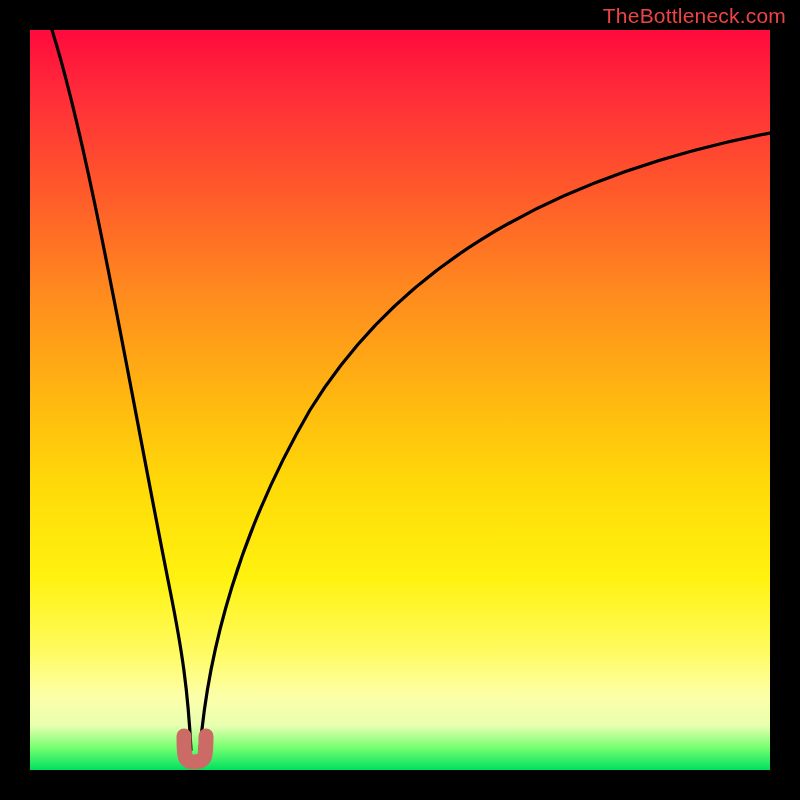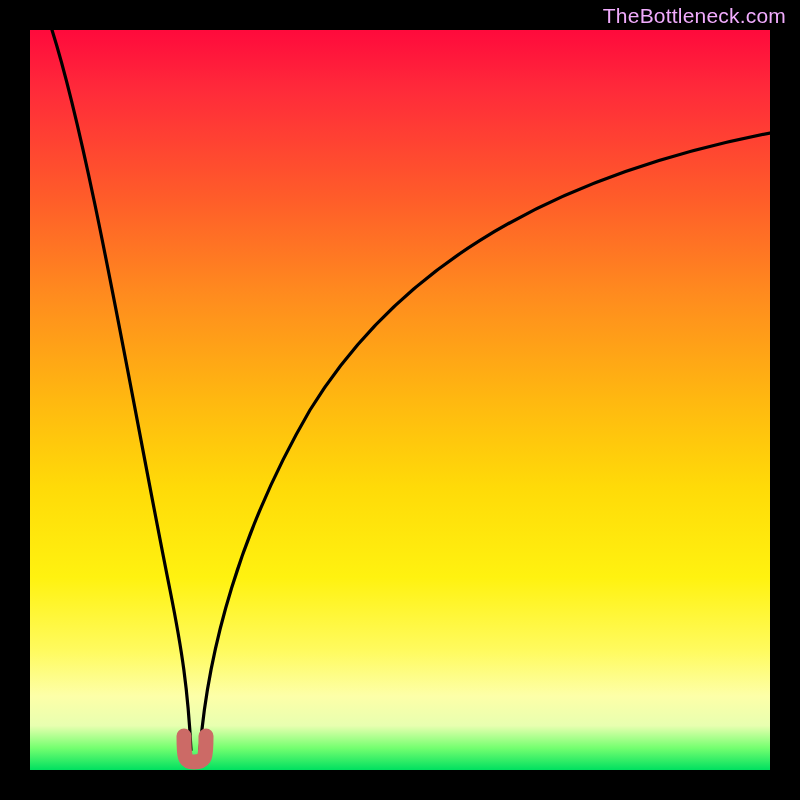--- a/index.html
+++ b/index.html
@@ -44,21 +44,21 @@
     );
   }
   .curves {
     position: absolute;
     inset: 0;
   }
   .watermark {
     position: absolute;
     top: 4px;
     right: 14px;
-    color: #f0abfc;
+    color: #ef4444;
     font-size: 21px;
     font-weight: 400;
     letter-spacing: 0.2px;
   }
 </style>
 </head>
 <body>
 
 <div class="frame">
 

